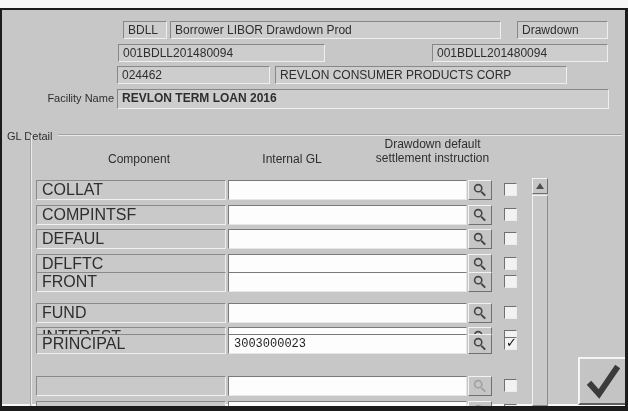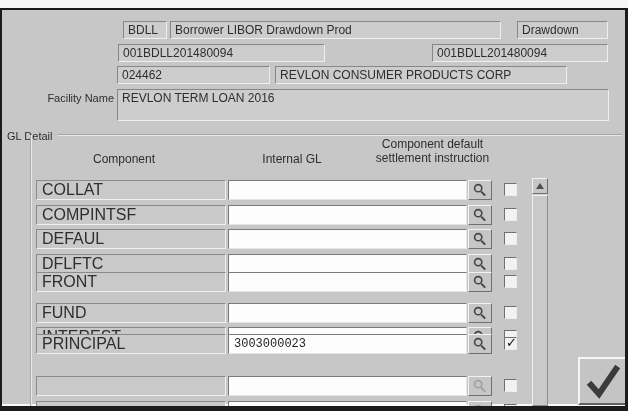--- a/index.html
+++ b/index.html
@@ -61,30 +61,30 @@
   <div class="abs fld" style="left:170px;top:21px;width:331px;height:18px;">Borrower LIBOR Drawdown Prod</div>
   <div class="abs fld" style="left:517px;top:21px;width:91px;height:18px;">Drawdown</div>
 
   <div class="abs fld" style="left:118px;top:44px;width:207px;height:18px;">001BDLL201480094</div>
   <div class="abs fld" style="left:432px;top:44px;width:176px;height:18px;">001BDLL201480094</div>
 
   <div class="abs fld" style="left:117px;top:66px;width:153px;height:18px;">024462</div>
   <div class="abs fld" style="left:275px;top:66px;width:292px;height:18px;">REVLON CONSUMER PRODUCTS CORP</div>
 
   <div class="abs lbl" style="left:20px;top:91px;width:94px;text-align:right;">Facility Name</div>
-  <div class="abs fld" style="left:117px;top:89px;width:492px;height:32px;">REVLON TERM LOAN 2016</div>
+  <div class="abs fld" style="left:117px;top:89px;width:492px;height:20px;font-weight:bold;">REVLON TERM LOAN 2016</div>
 
   <div class="abs lbl" style="left:7px;top:129px;">GL Detail</div>
   <div class="abs groove-h" style="left:58px;top:134px;width:564px;"></div>
   <div class="abs groove-v" style="left:30px;top:135px;height:271px;"></div>
 
-  <div class="abs colhdr" style="left:49px;top:152px;width:150px;">Component</div>
+  <div class="abs colhdr" style="left:64px;top:152px;width:150px;">Component</div>
   <div class="abs colhdr" style="left:232px;top:152px;width:120px;">Internal GL</div>
   <div class="abs colhdr" style="left:365px;top:137px;width:135px;">
-    <div>Component default</div>
+    <div>Drawdown default</div>
     <div>settlement instruction</div>
   </div>
 
   <div id="rows">
       <div class="row" style="top: 180px;">
     <div class="comp-cell">COLLAT</div>
     <input class="gl-input" style="">
     <button class="lov-btn">
       <svg width="14" height="14" viewBox="0 0 14 14">
         <circle class="glass" cx="5.2" cy="5.2" r="3.6" fill="none" stroke-width="1.6"></circle>

